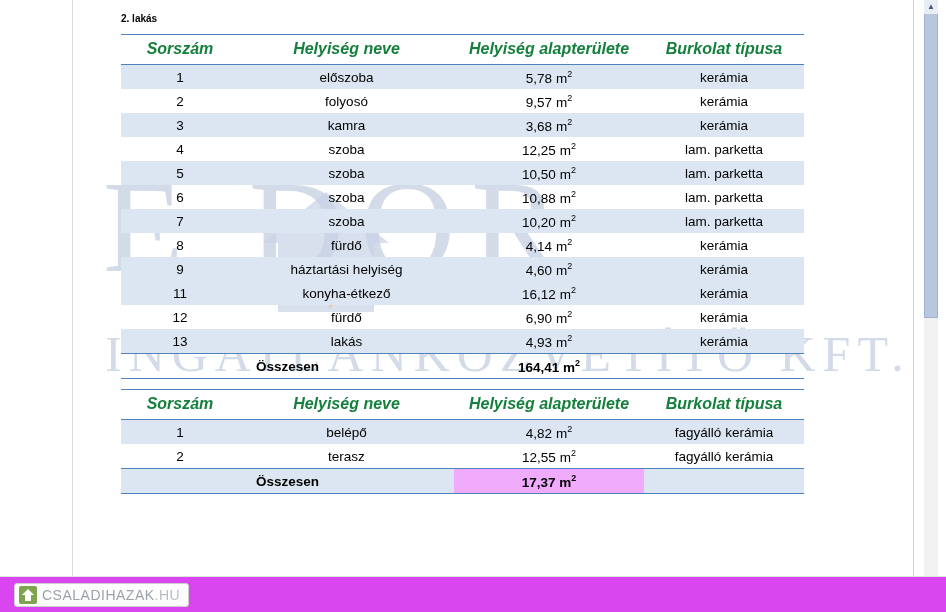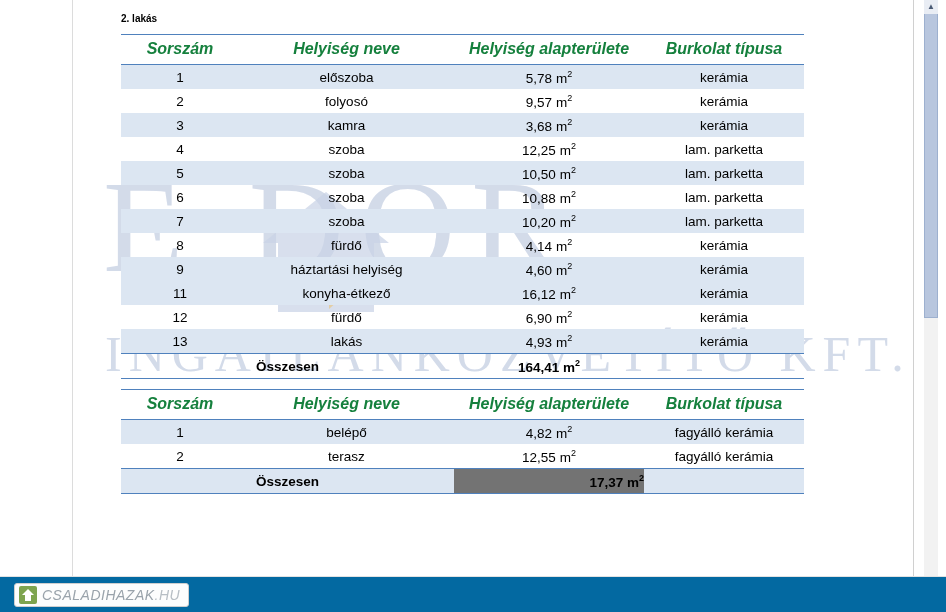--- a/index.html
+++ b/index.html
@@ -167,23 +167,22 @@
   .col-name { width: 215px; }
   .col-area { width: 190px; }
   .col-surf { width: 160px; }
   sup { font-size: 9px; vertical-align: super; }
 
   
   .bottom-bar {
     position: absolute;
     left: 0; bottom: 0;
     width: 946px; height: 35px;
-    background: #0369a1;
+    background: #d946ef;
     border-top: 1px solid #e2e2e2;
-    font-style: italic;
   }
   .brand {
     position: absolute;
     left: 14px; top: 6px;
     display: flex;
     align-items: center;
     gap: 5px;
     border: 1px solid #cfcfcf;
     border-radius: 3px;
     padding: 2px 8px 2px 4px;
@@ -362,21 +361,21 @@
             <td>fagyálló kerámia</td>
           </tr>
           <tr>
             <td>2</td>
             <td>terasz</td>
             <td><span>12,55</span> <span>m</span><sup>2</sup></td>
             <td>fagyálló kerámia</td>
           </tr>
           <tr class="total shaded">
             <td colspan="2" style="text-align:center; background:#dce6f2;">Összesen</td>
-            <td style="background:#737373;text-align:right;"><span>17,37</span> <span>m</span><sup>2</sup></td>
+            <td style="background:#f0abfc;"><span>17,37</span> <span>m</span><sup>2</sup></td>
             <td style="background:#dce6f2;"></td>
           </tr>
         </tbody>
       </table>
 
     </div>
   </div>
 
   <div class="page-edge"></div>
 

